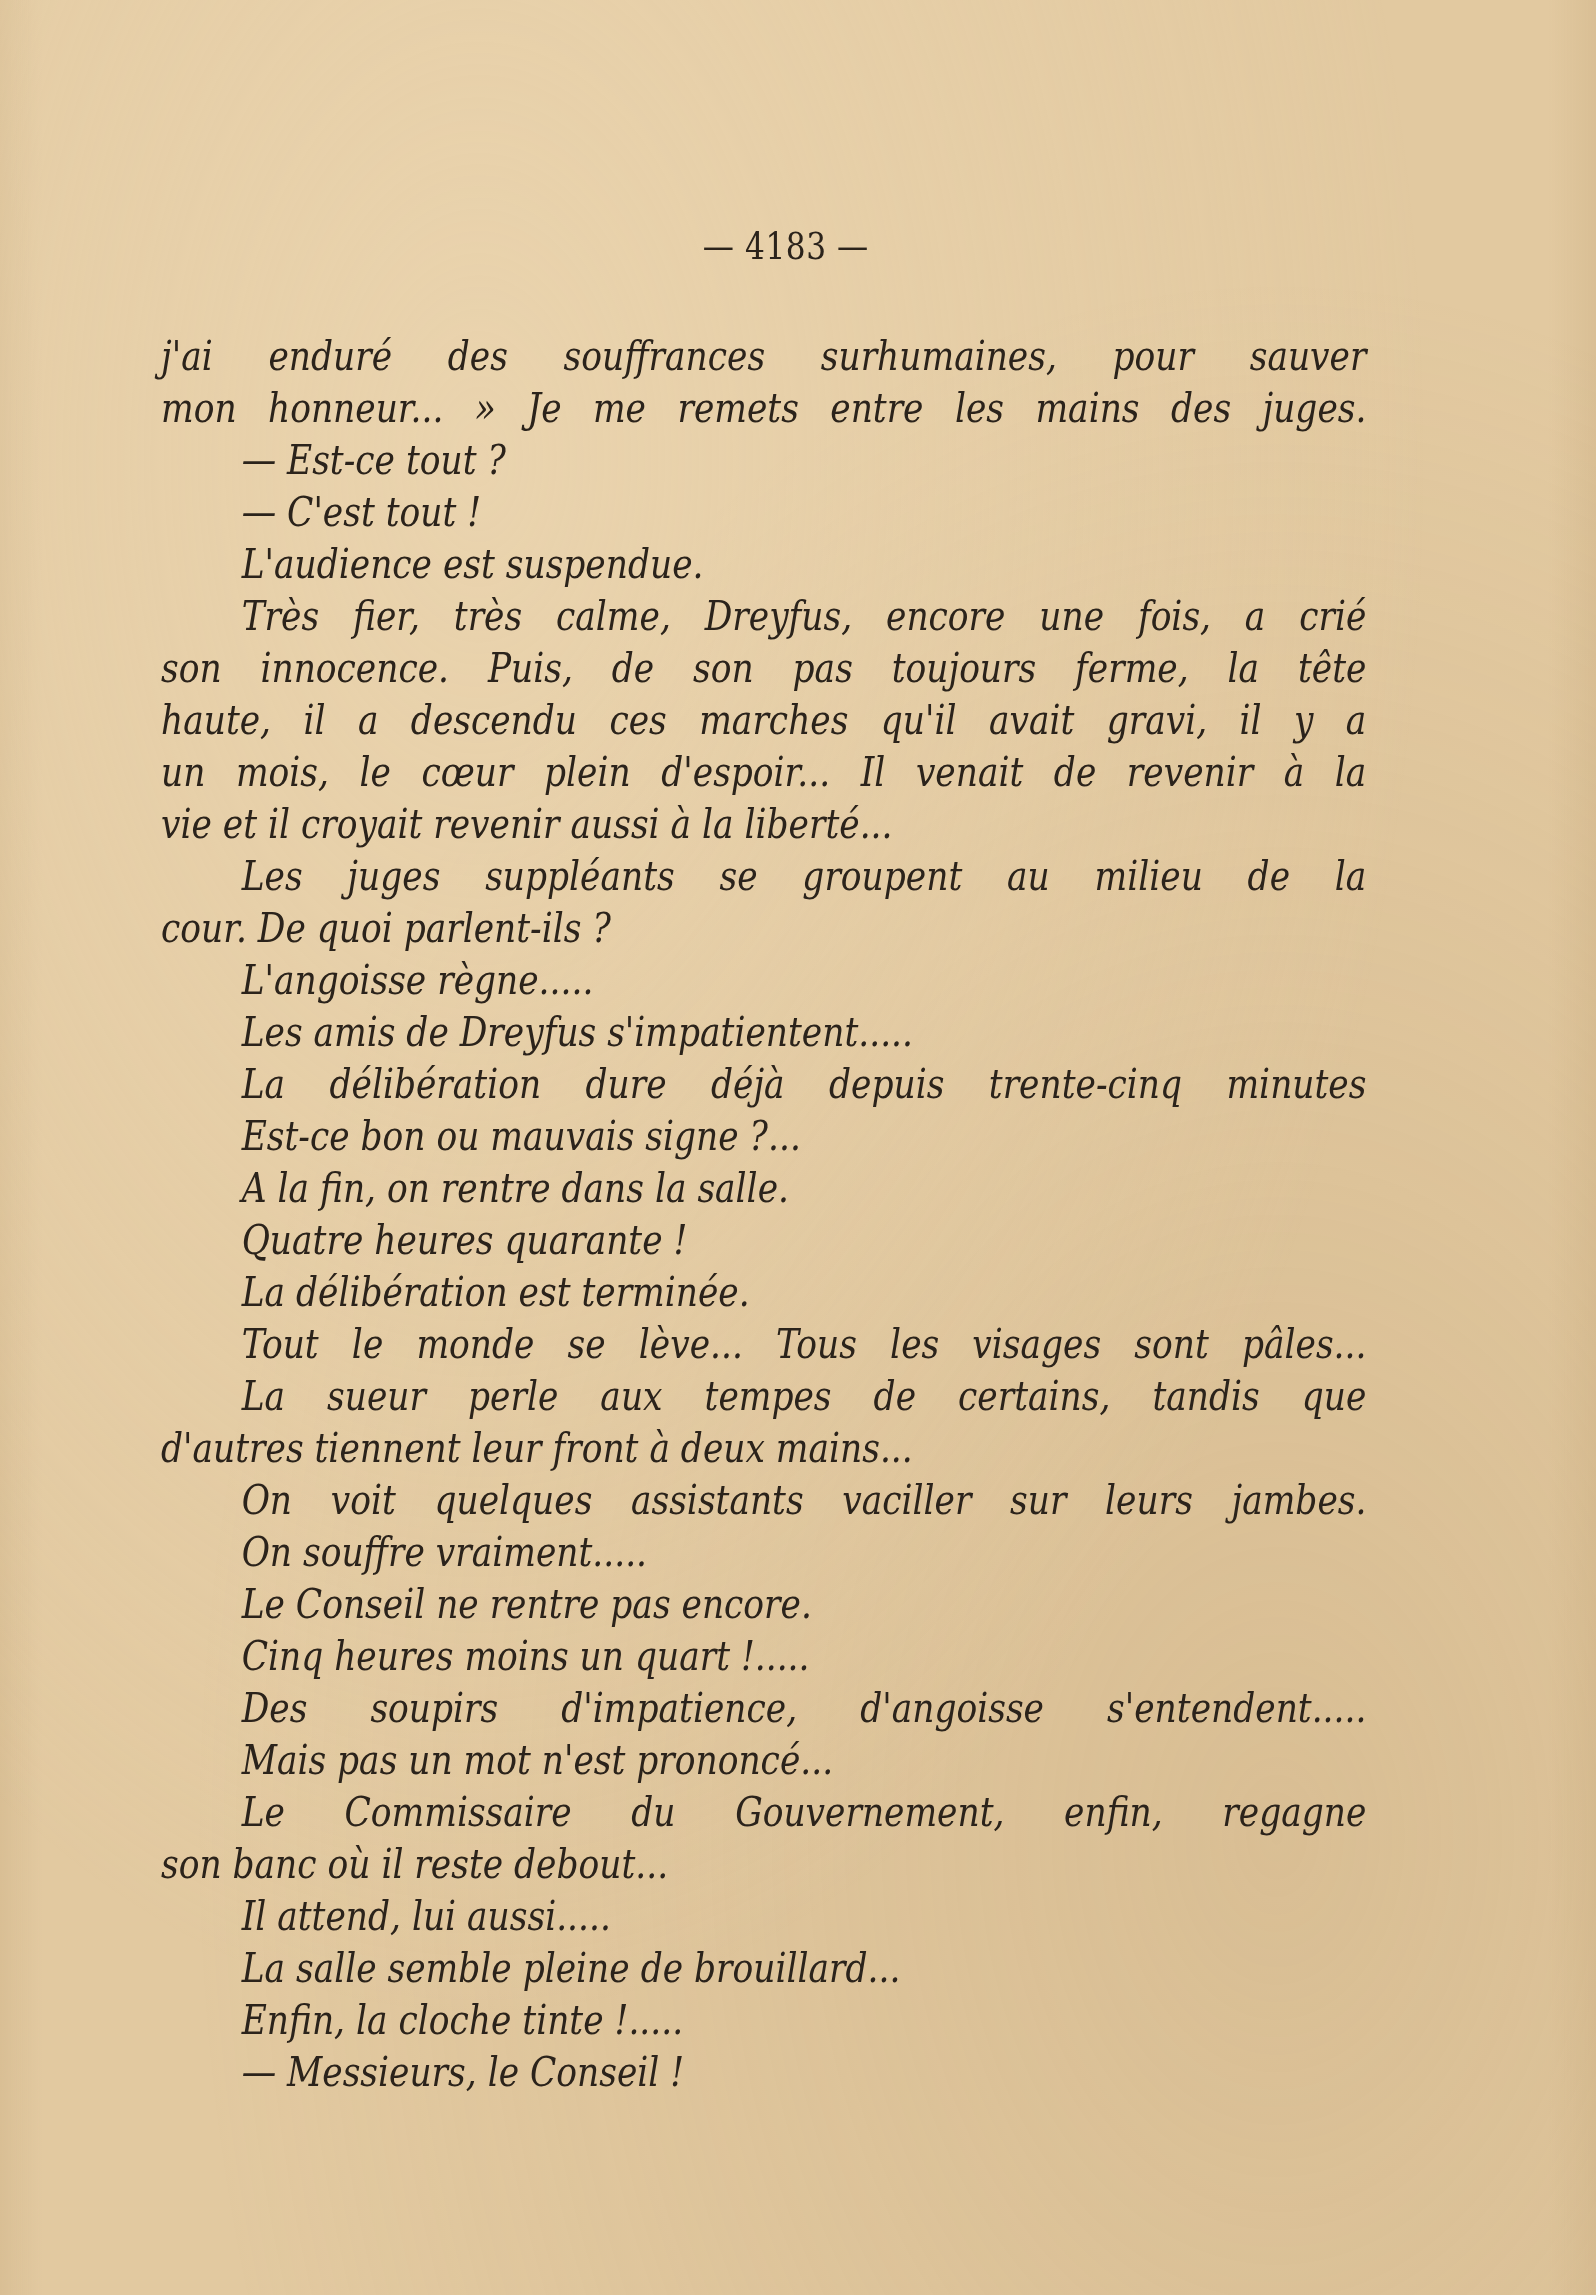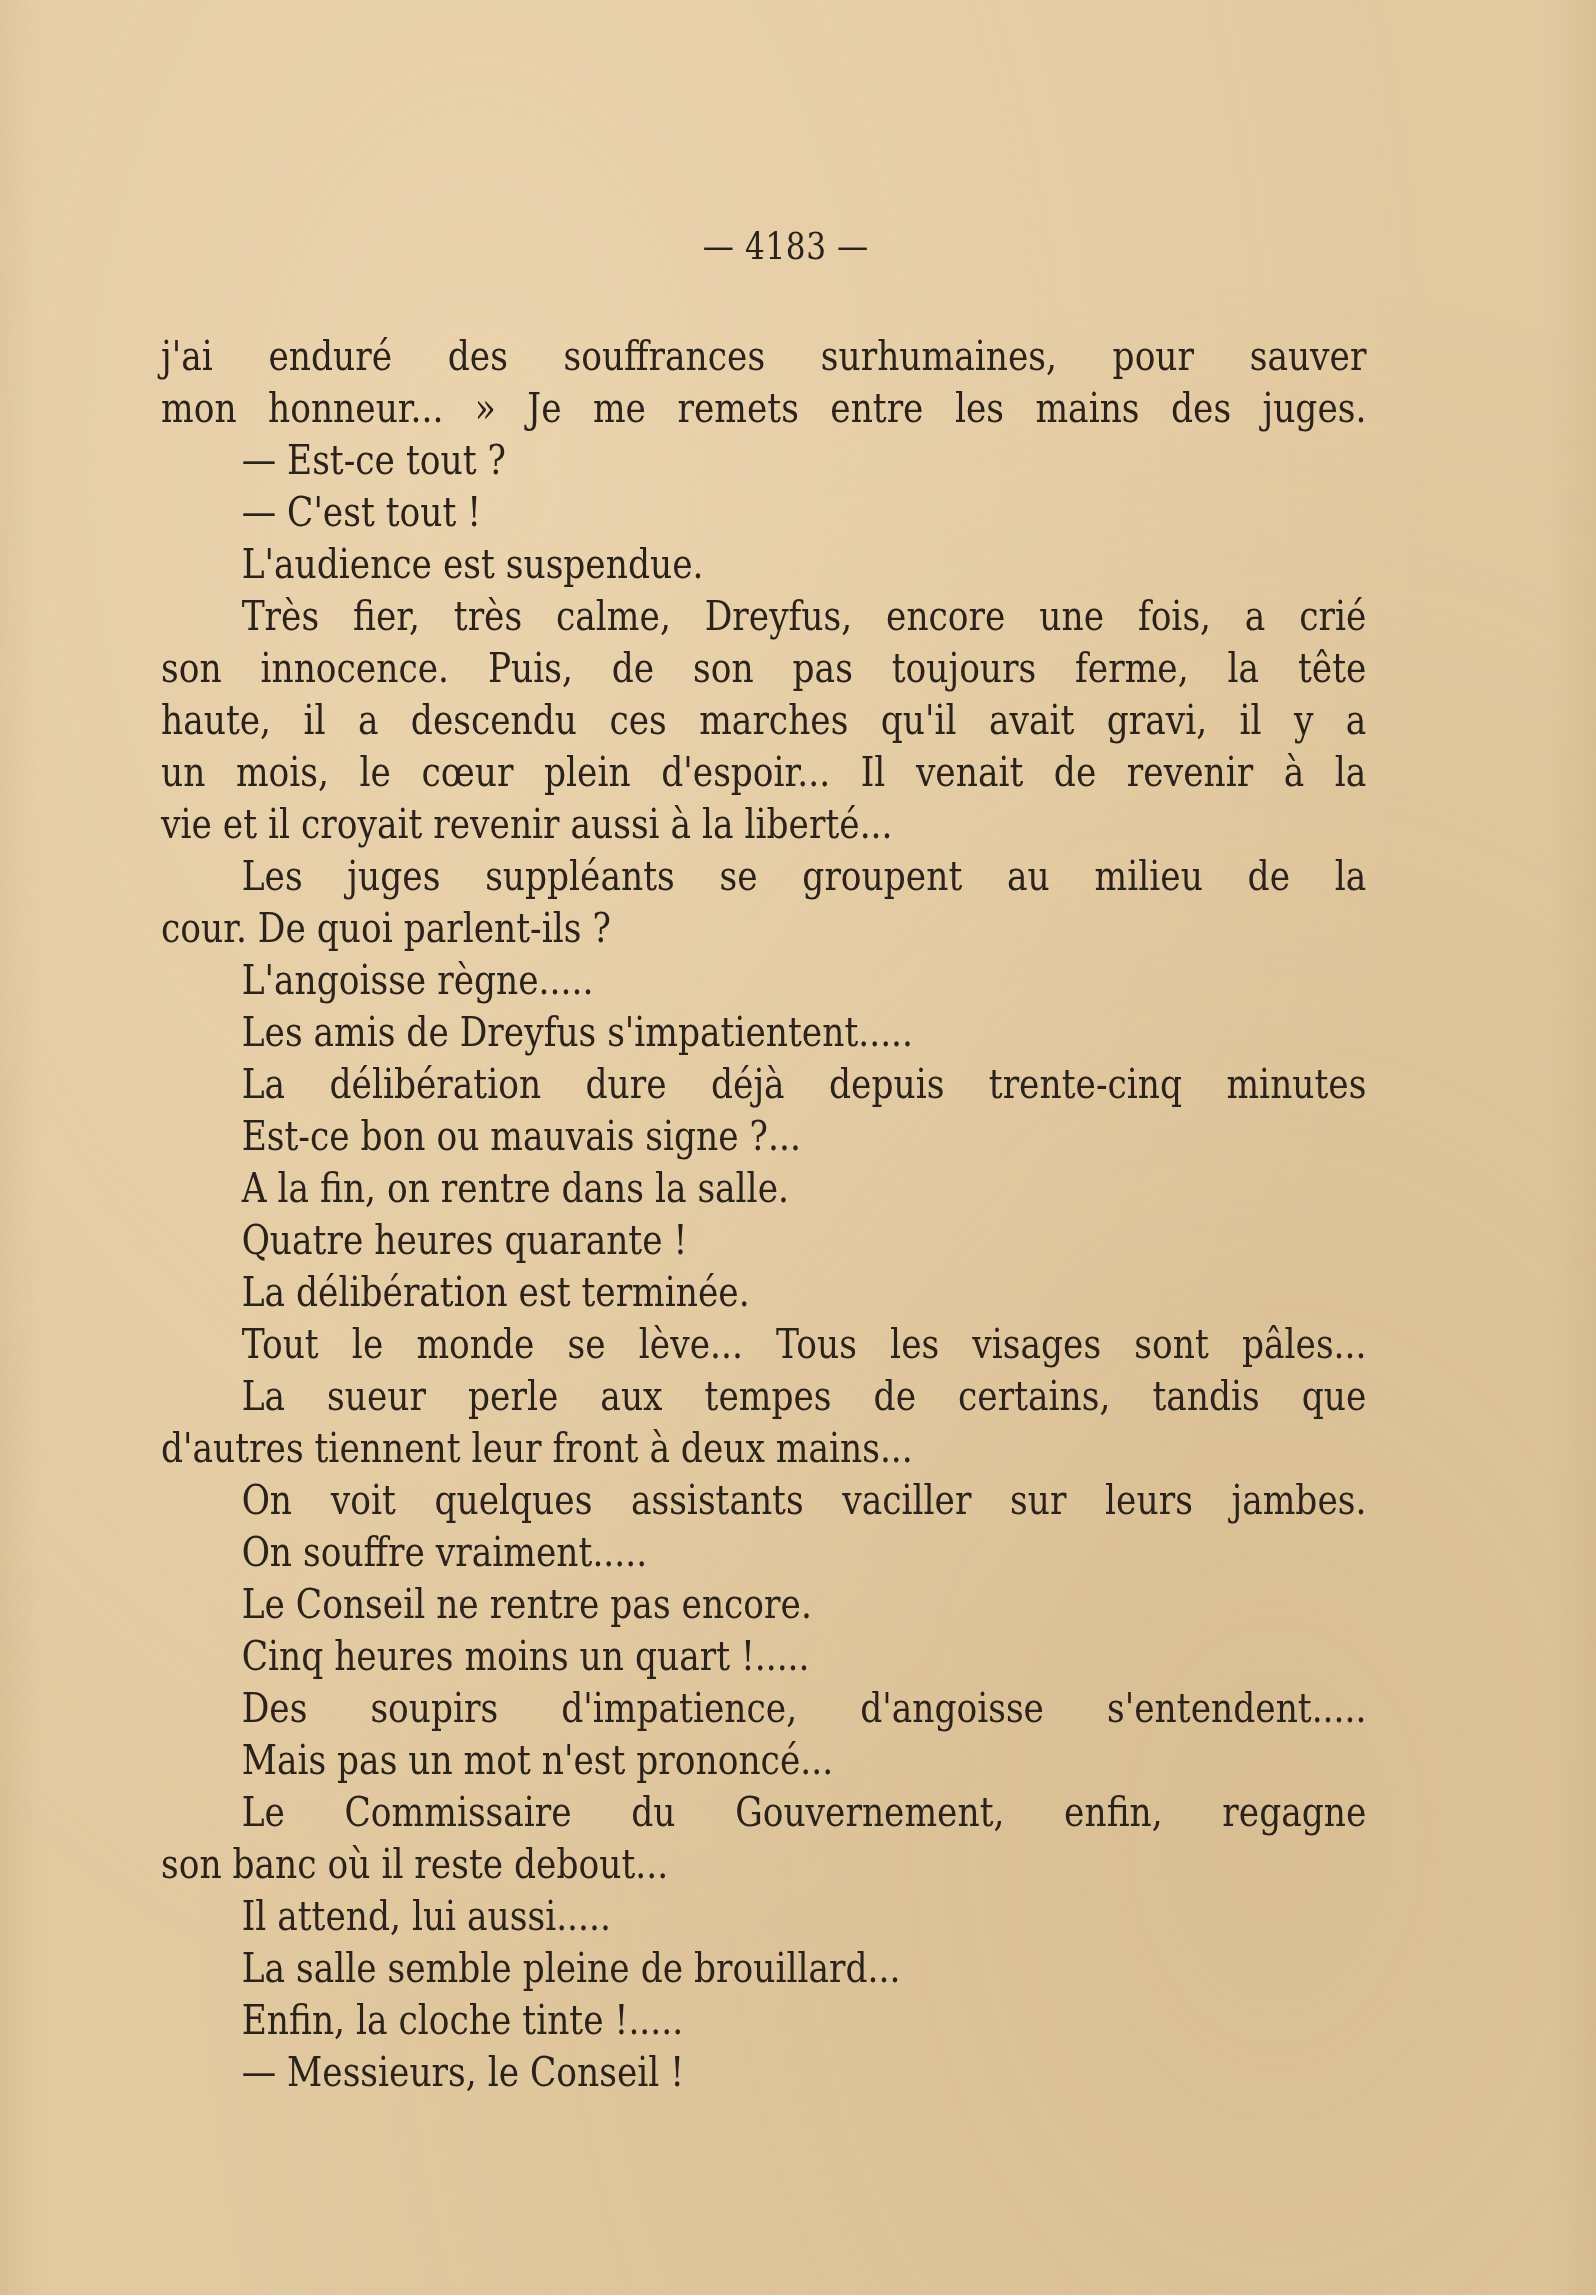--- a/index.html
+++ b/index.html
@@ -14,21 +14,21 @@
       overflow: hidden;
       font-family: "DejaVu Serif", "Liberation Serif", serif;
       color: #2b231b;
     }
     .page { position: absolute; left: 0; top: 0; width: 1597px; height: 2021px; }
     .page-number {
       position: absolute; top: 224px; left: 0; width: 1597px;
       text-align: center; font-size: 38px; letter-spacing: 0.7px;
       transform: scaleX(0.82); transform-origin: 728px 0;
     }
-    .body-text { position: absolute; left: 161px; top: 330px; width: 1205px; }
+    .body-text { position: absolute; left: 161px; top: 330px; width: 1205px; font-style: italic; }
     .line {
       height: 52px; line-height: 52px;
       font-size: 41px; white-space: nowrap;
       transform: scaleX(0.84); transform-origin: 0 0;
     }
     .line.indent { padding-left: 96px; }
     .line.justify { text-align: justify; text-align-last: justify; width: 1435px; }
     .line.indent.justify { width: 1339px; }
   </style>
 </head>

